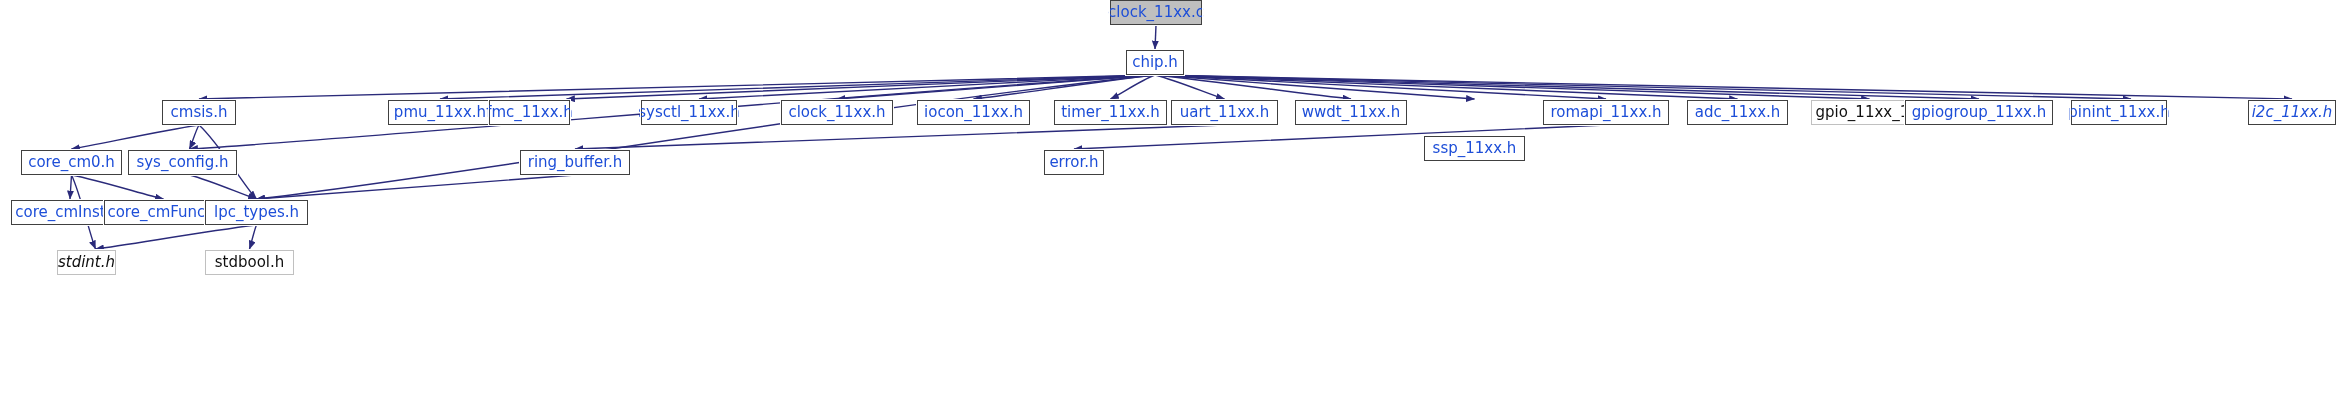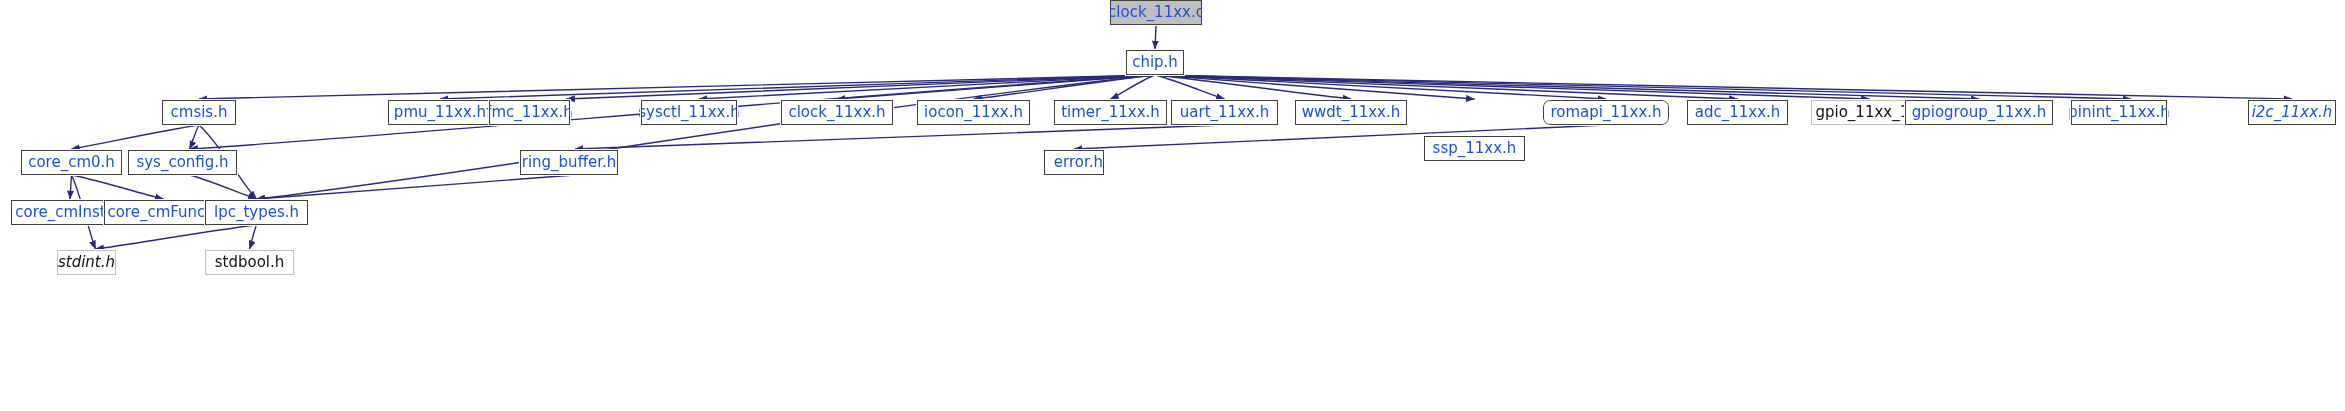--- a/index.html
+++ b/index.html
@@ -99,21 +99,21 @@
       </div>
       <div class="node" style="left: 1171px; top: 100px; width: 107px; text-align: center;">
         <span class="node-label">uart_11xx.h</span>
       </div>
       <div class="node" style="left: 1295px; top: 100px; width: 112px;">
         <span class="node-label">wwdt_11xx.h</span>
       </div>
       <div class="node" style="left: 1424px; top: 100px; width: 101px; margin-top: 36px;">
         <span class="node-label">ssp_11xx.h</span>
       </div>
-      <div class="node" style="left: 1543px; top: 100px; width: 126px; border-radius: 7px;">
+      <div class="node" style="left: 1543px; top: 100px; width: 126px;">
         <span class="node-label">romapi_11xx.h</span>
       </div>
       <div class="node" style="left: 1687px; top: 100px; width: 101px;">
         <span class="node-label">adc_11xx.h</span>
       </div>
       <div class="node sys" style="left: 1811px; top: 100px; width: 117px;">
         <span class="node-label">gpio_11xx_1.h</span>
       </div>
       <div class="node" style="left: 1905px; top: 100px; width: 148px;">
         <span class="node-label">gpiogroup_11xx.h</span>
@@ -123,24 +123,24 @@
       </div>
       <div class="node" style="left: 2248px; top: 100px; width: 88px; font-style: italic;">
         <span class="node-label">i2c_11xx.h</span>
       </div>
       <div class="node" style="left: 21px; top: 150px; width: 101px; text-align: center;">
         <span class="node-label">core_cm0.h</span>
       </div>
       <div class="node" style="left: 128px; top: 150px; width: 109px;">
         <span class="node-label">sys_config.h</span>
       </div>
-      <div class="node" style="left: 520px; top: 150px; width: 98px;">
+      <div class="node" style="left: 520px; top: 150px; width: 110px;">
         <span class="node-label">ring_buffer.h</span>
       </div>
-      <div class="node" style="left: 1044px; top: 150px; width: 60px; justify-content: flex-end;">
+      <div class="node" style="left: 1044px; top: 150px; width: 60px;">
         <span class="node-label">error.h</span>
       </div>
       <div class="node" style="left: 11px; top: 200px; width: 118px;">
         <span class="node-label">core_cmInstr.h</span>
       </div>
       <div class="node" style="left: 104px; top: 200px; width: 119px;">
         <span class="node-label">core_cmFunc.h</span>
       </div>
       <div class="node" style="left: 205px; top: 200px; width: 103px;">
         <span class="node-label">lpc_types.h</span>

